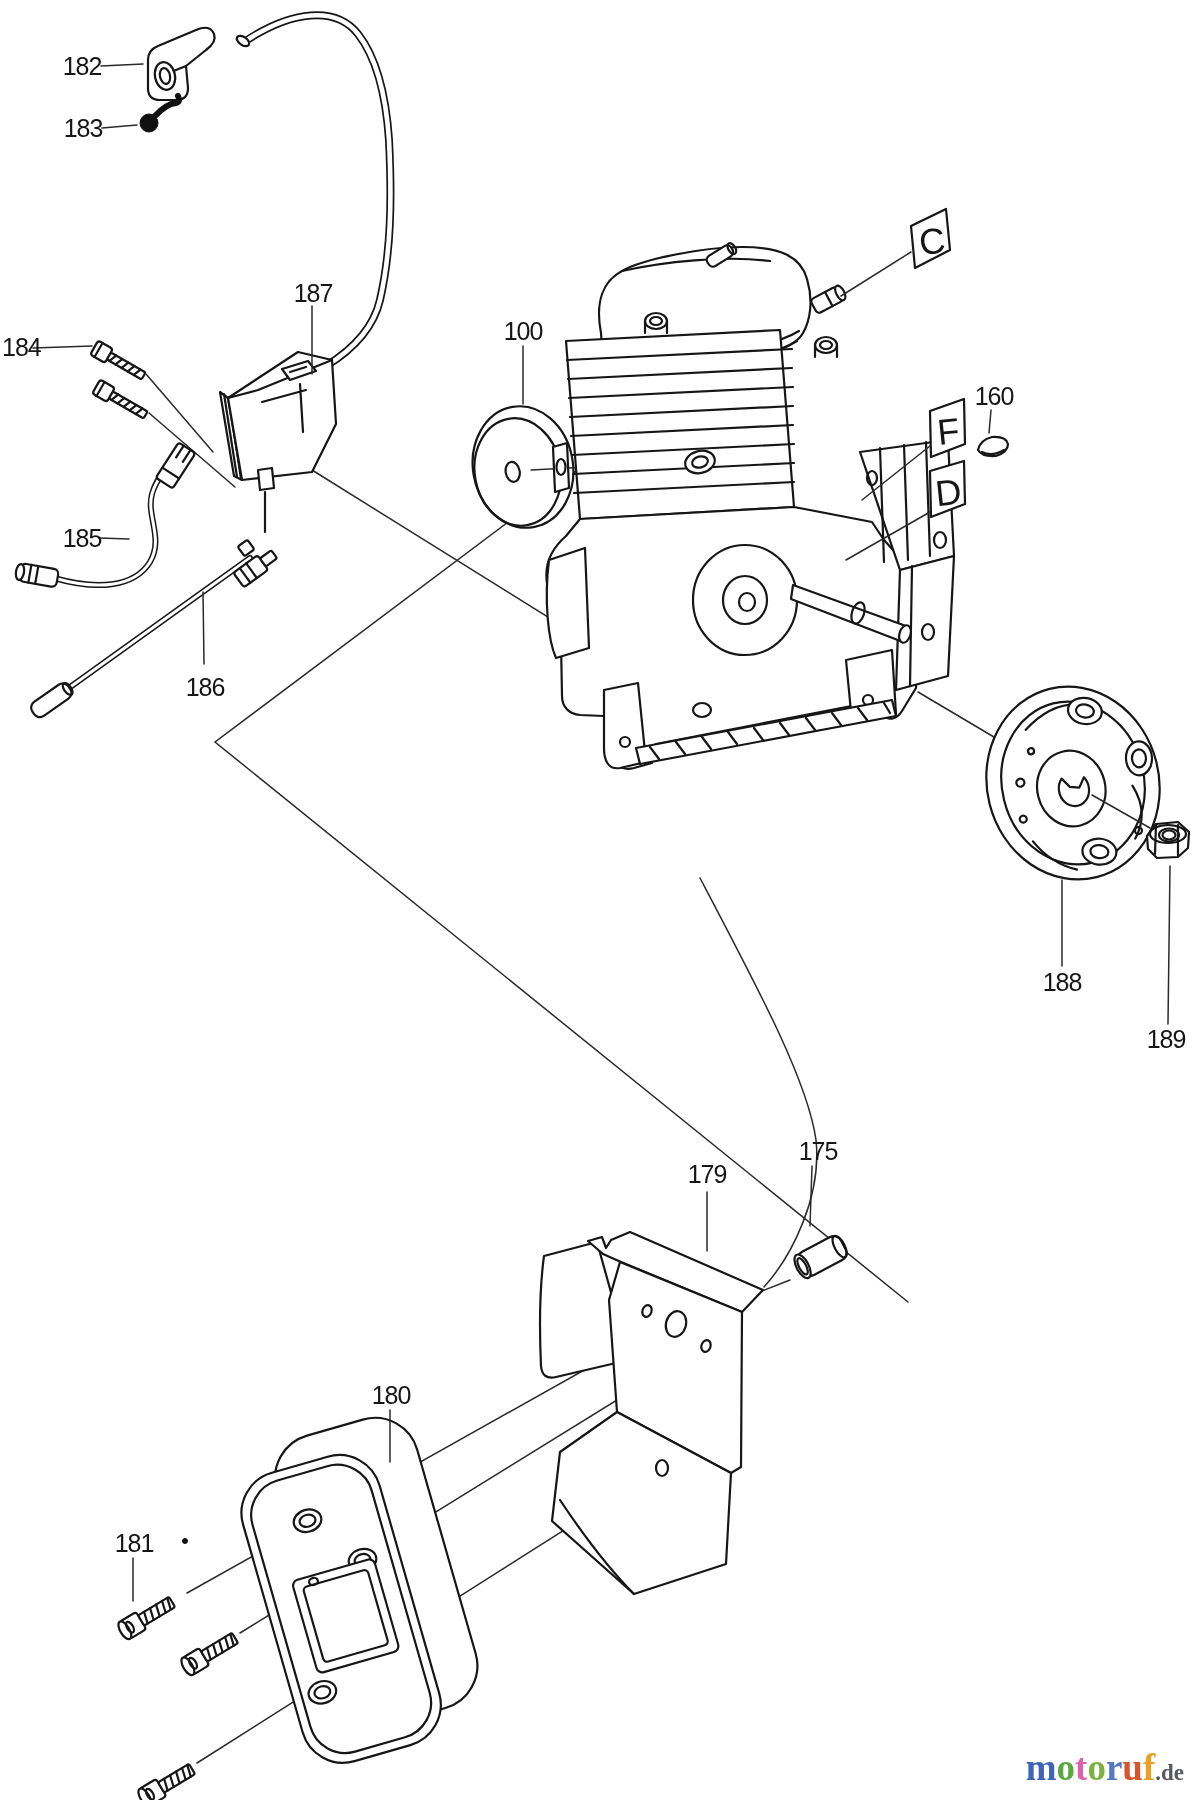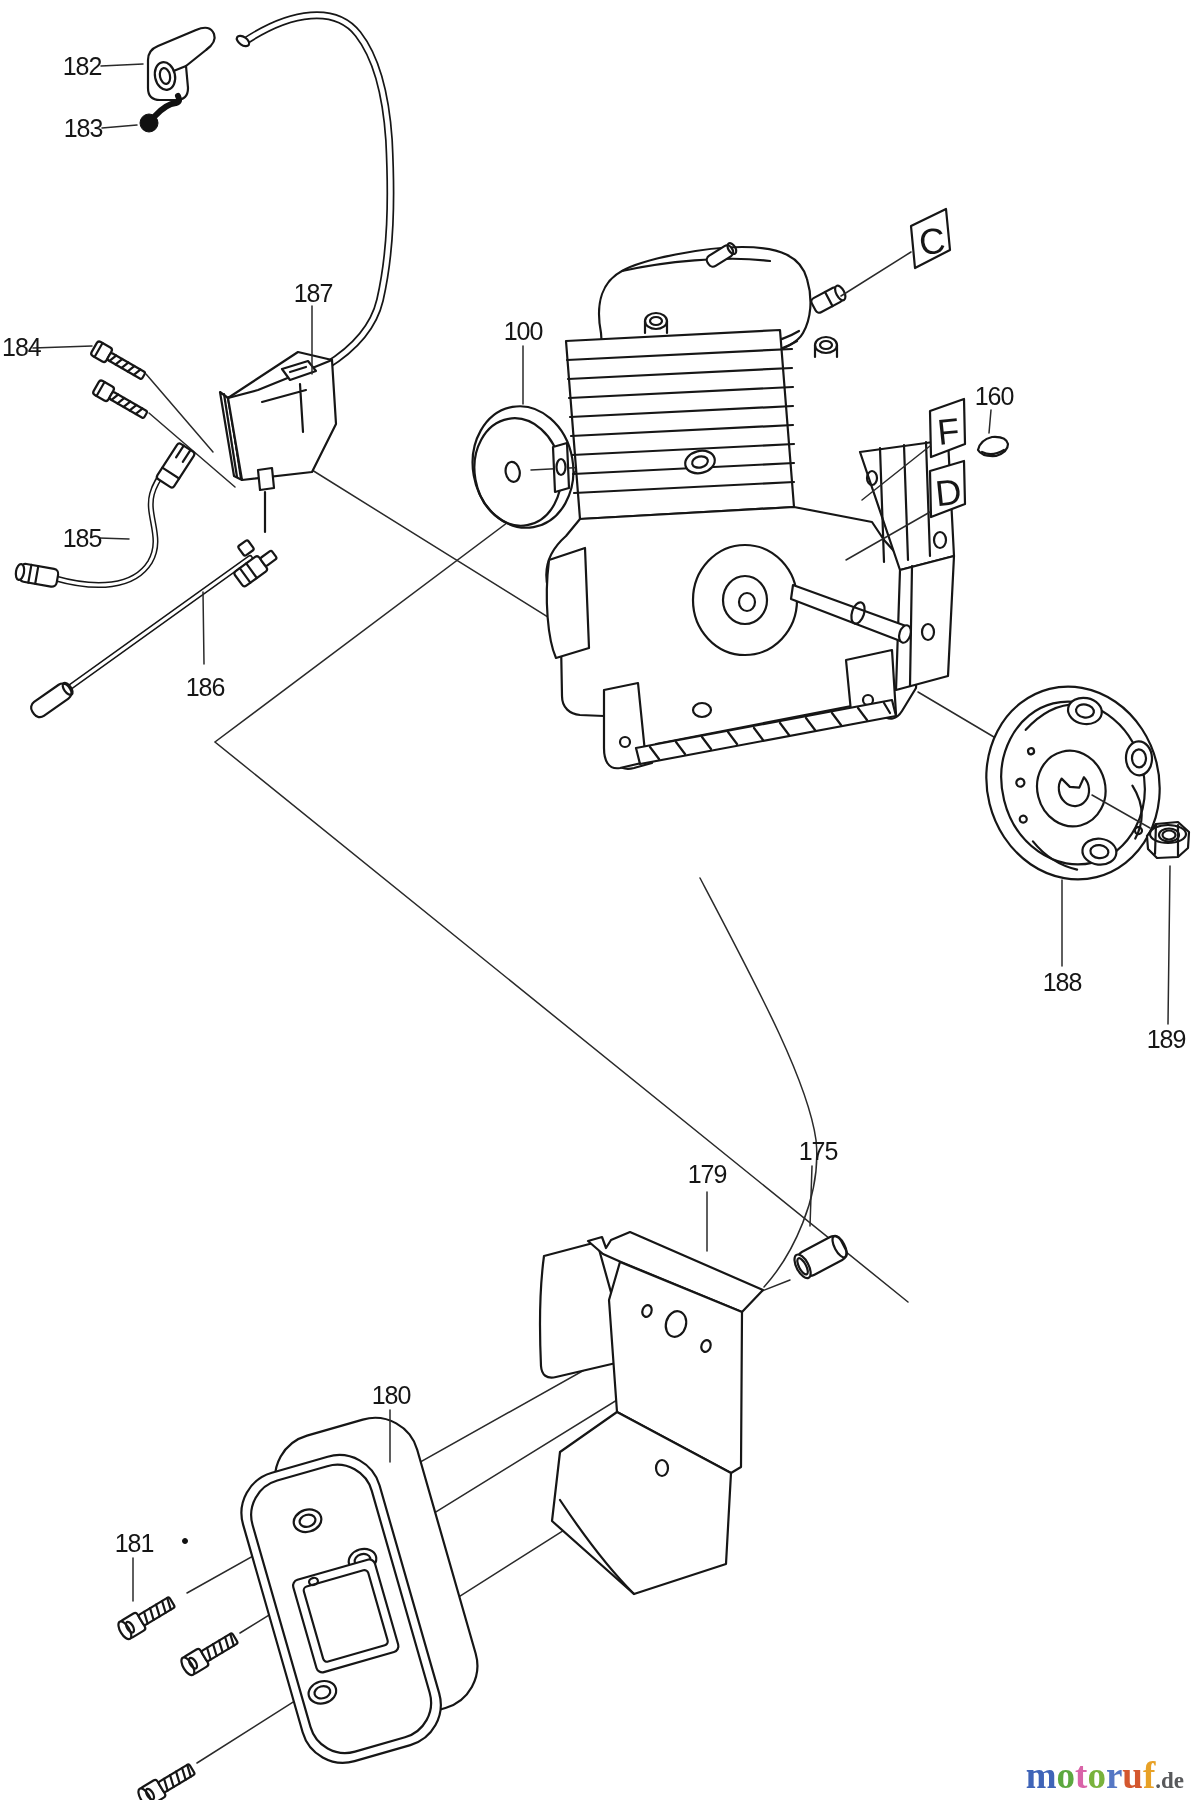--- a/index.html
+++ b/index.html
@@ -11,21 +11,21 @@
   .f  {fill:#ffffff;stroke:#161616;stroke-width:2.2;stroke-linejoin:round;stroke-linecap:round;}
   .t  {fill:none;stroke:#2a2a2a;stroke-width:1.5;stroke-linecap:round;}
   .blk{fill:#111;stroke:#111;stroke-width:1;}
   .tube-o{fill:none;stroke:#161616;stroke-width:8;stroke-linecap:round;}
   .tube-i{fill:none;stroke:#ffffff;stroke-width:4.6;stroke-linecap:round;}
   .wire-o{fill:none;stroke:#161616;stroke-width:6;stroke-linecap:round;}
   .wire-i{fill:none;stroke:#ffffff;stroke-width:3;stroke-linecap:round;}
   text.lbl{font-family:"Liberation Sans",sans-serif;font-size:25px;fill:#161616;
            letter-spacing:-1px;}
   text.tag{font-family:"Liberation Sans",sans-serif;font-size:36px;fill:#161616;}
-  .logo{position:absolute;right:8px;bottom:6px;font-family:"Liberation Serif",serif;
+  .logo{position:absolute;right:8px;bottom:14px;font-family:"Liberation Serif",serif;
         font-size:37px;font-weight:bold;letter-spacing:0px;line-height:1;}
   .logo .suffix{font-size:23px;font-weight:bold;}
 </style>
 </head>
 <body>
 
 <div id="stage">
 <svg width="1192" height="1800" viewBox="0 0 1192 1800">
 
   <g>

